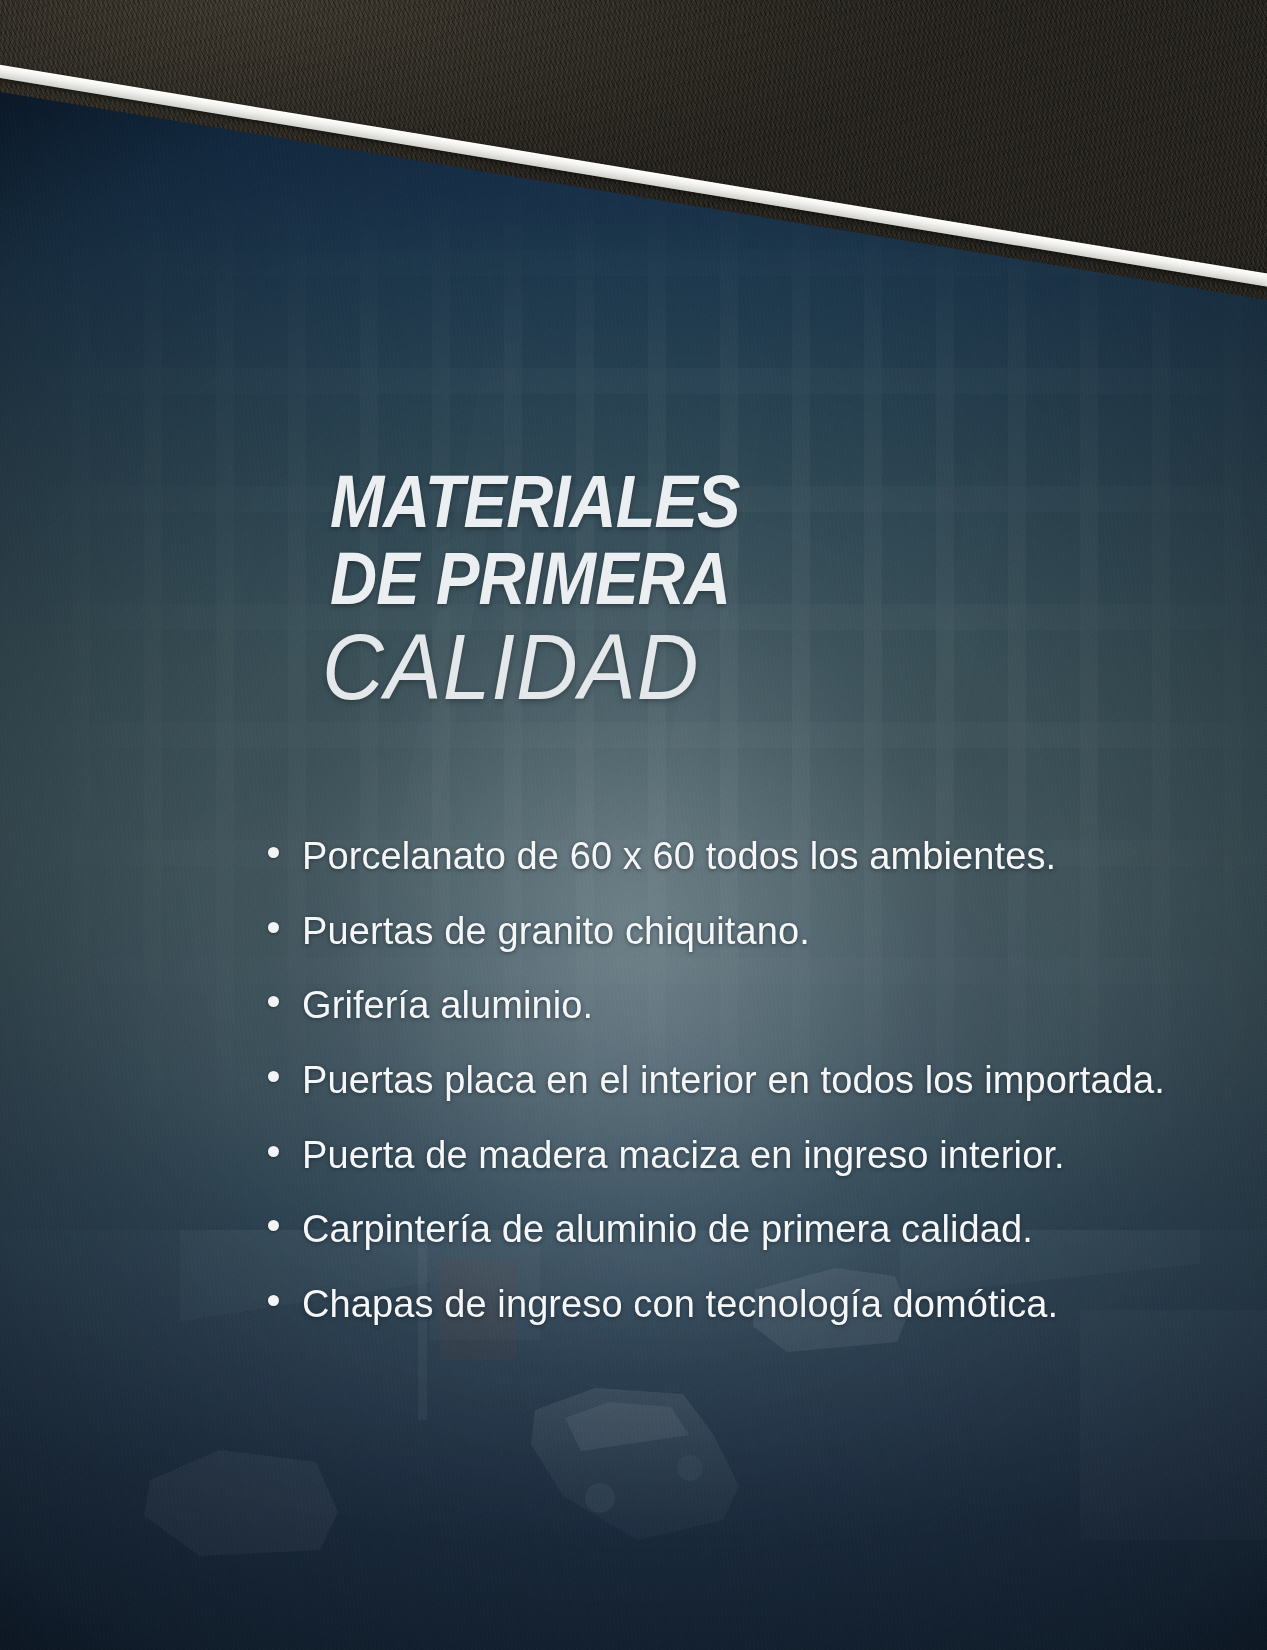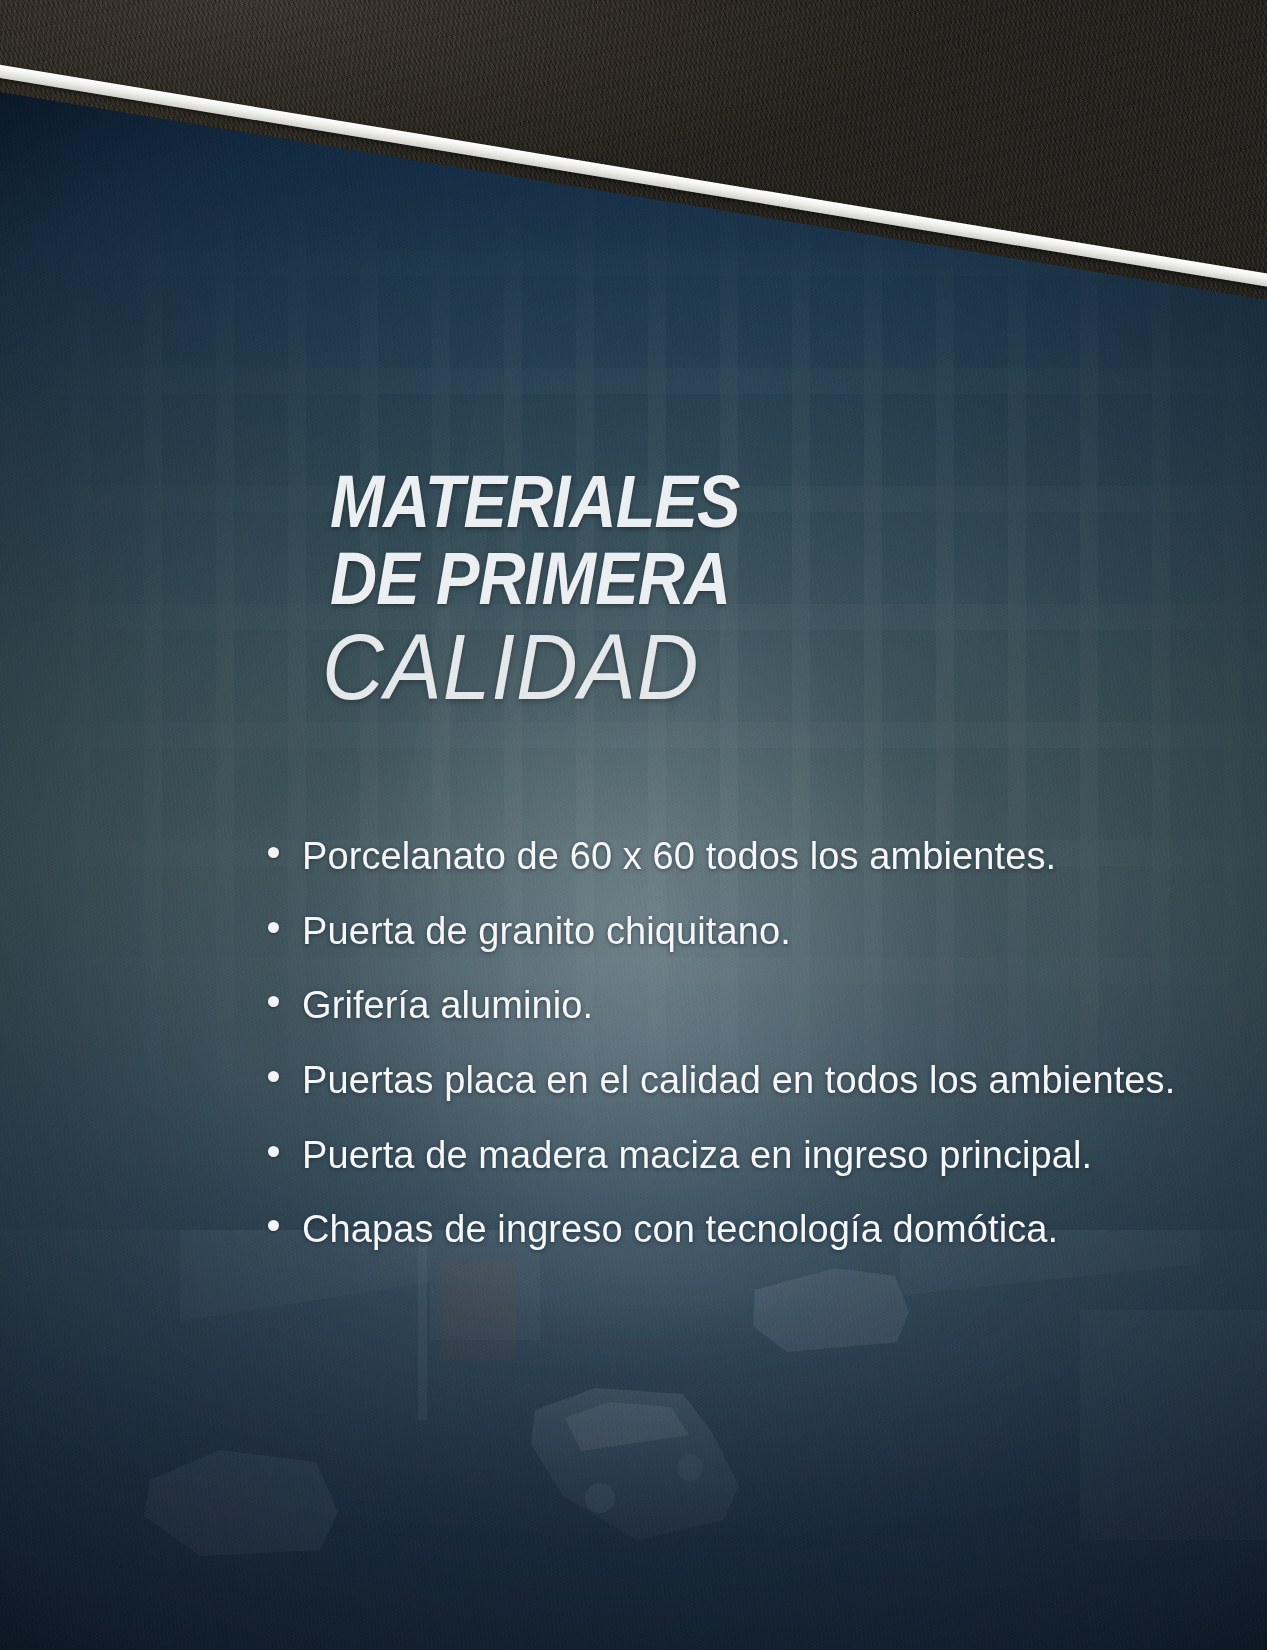--- a/index.html
+++ b/index.html
@@ -275,38 +275,42 @@
 
     <div class="bullets">
 
       <div class="bullet-row">
         <span class="bullet-dot"></span>
         <span class="bullet-text">Porcelanato de 60 x 60 todos los ambientes.</span>
       </div>
 
       <div class="bullet-row">
         <span class="bullet-dot"></span>
-        <span class="bullet-text">Puerta de granito chiquitano.</span>
+        <span class="bullet-text">Puertas de granito chiquitano.</span>
       </div>
 
       <div class="bullet-row">
         <span class="bullet-dot"></span>
         <span class="bullet-text">Grifería aluminio.</span>
       </div>
 
       <div class="bullet-row">
         <span class="bullet-dot"></span>
-        <span class="bullet-text">Puertas placa en el calidad en todos los ambientes.</span>
-      </div>
-
-      <div class="bullet-row">
-        <span class="bullet-dot"></span>
-        <span class="bullet-text">Puerta de madera maciza en ingreso principal.</span>
-      </div>
-
+        <span class="bullet-text">Puertas placa en el interior en todos los importada.</span>
+      </div>
+
+      <div class="bullet-row">
+        <span class="bullet-dot"></span>
+        <span class="bullet-text">Puerta de madera maciza en ingreso interior.</span>
+      </div>
+
+      <div class="bullet-row">
+        <span class="bullet-dot"></span>
+        <span class="bullet-text">Carpintería de aluminio de primera calidad.</span>
+      </div>
 
       <div class="bullet-row">
         <span class="bullet-dot"></span>
         <span class="bullet-text">Chapas de ingreso con tecnología domótica.</span>
       </div>
 
     </div>
   </div>
 </div>
 

